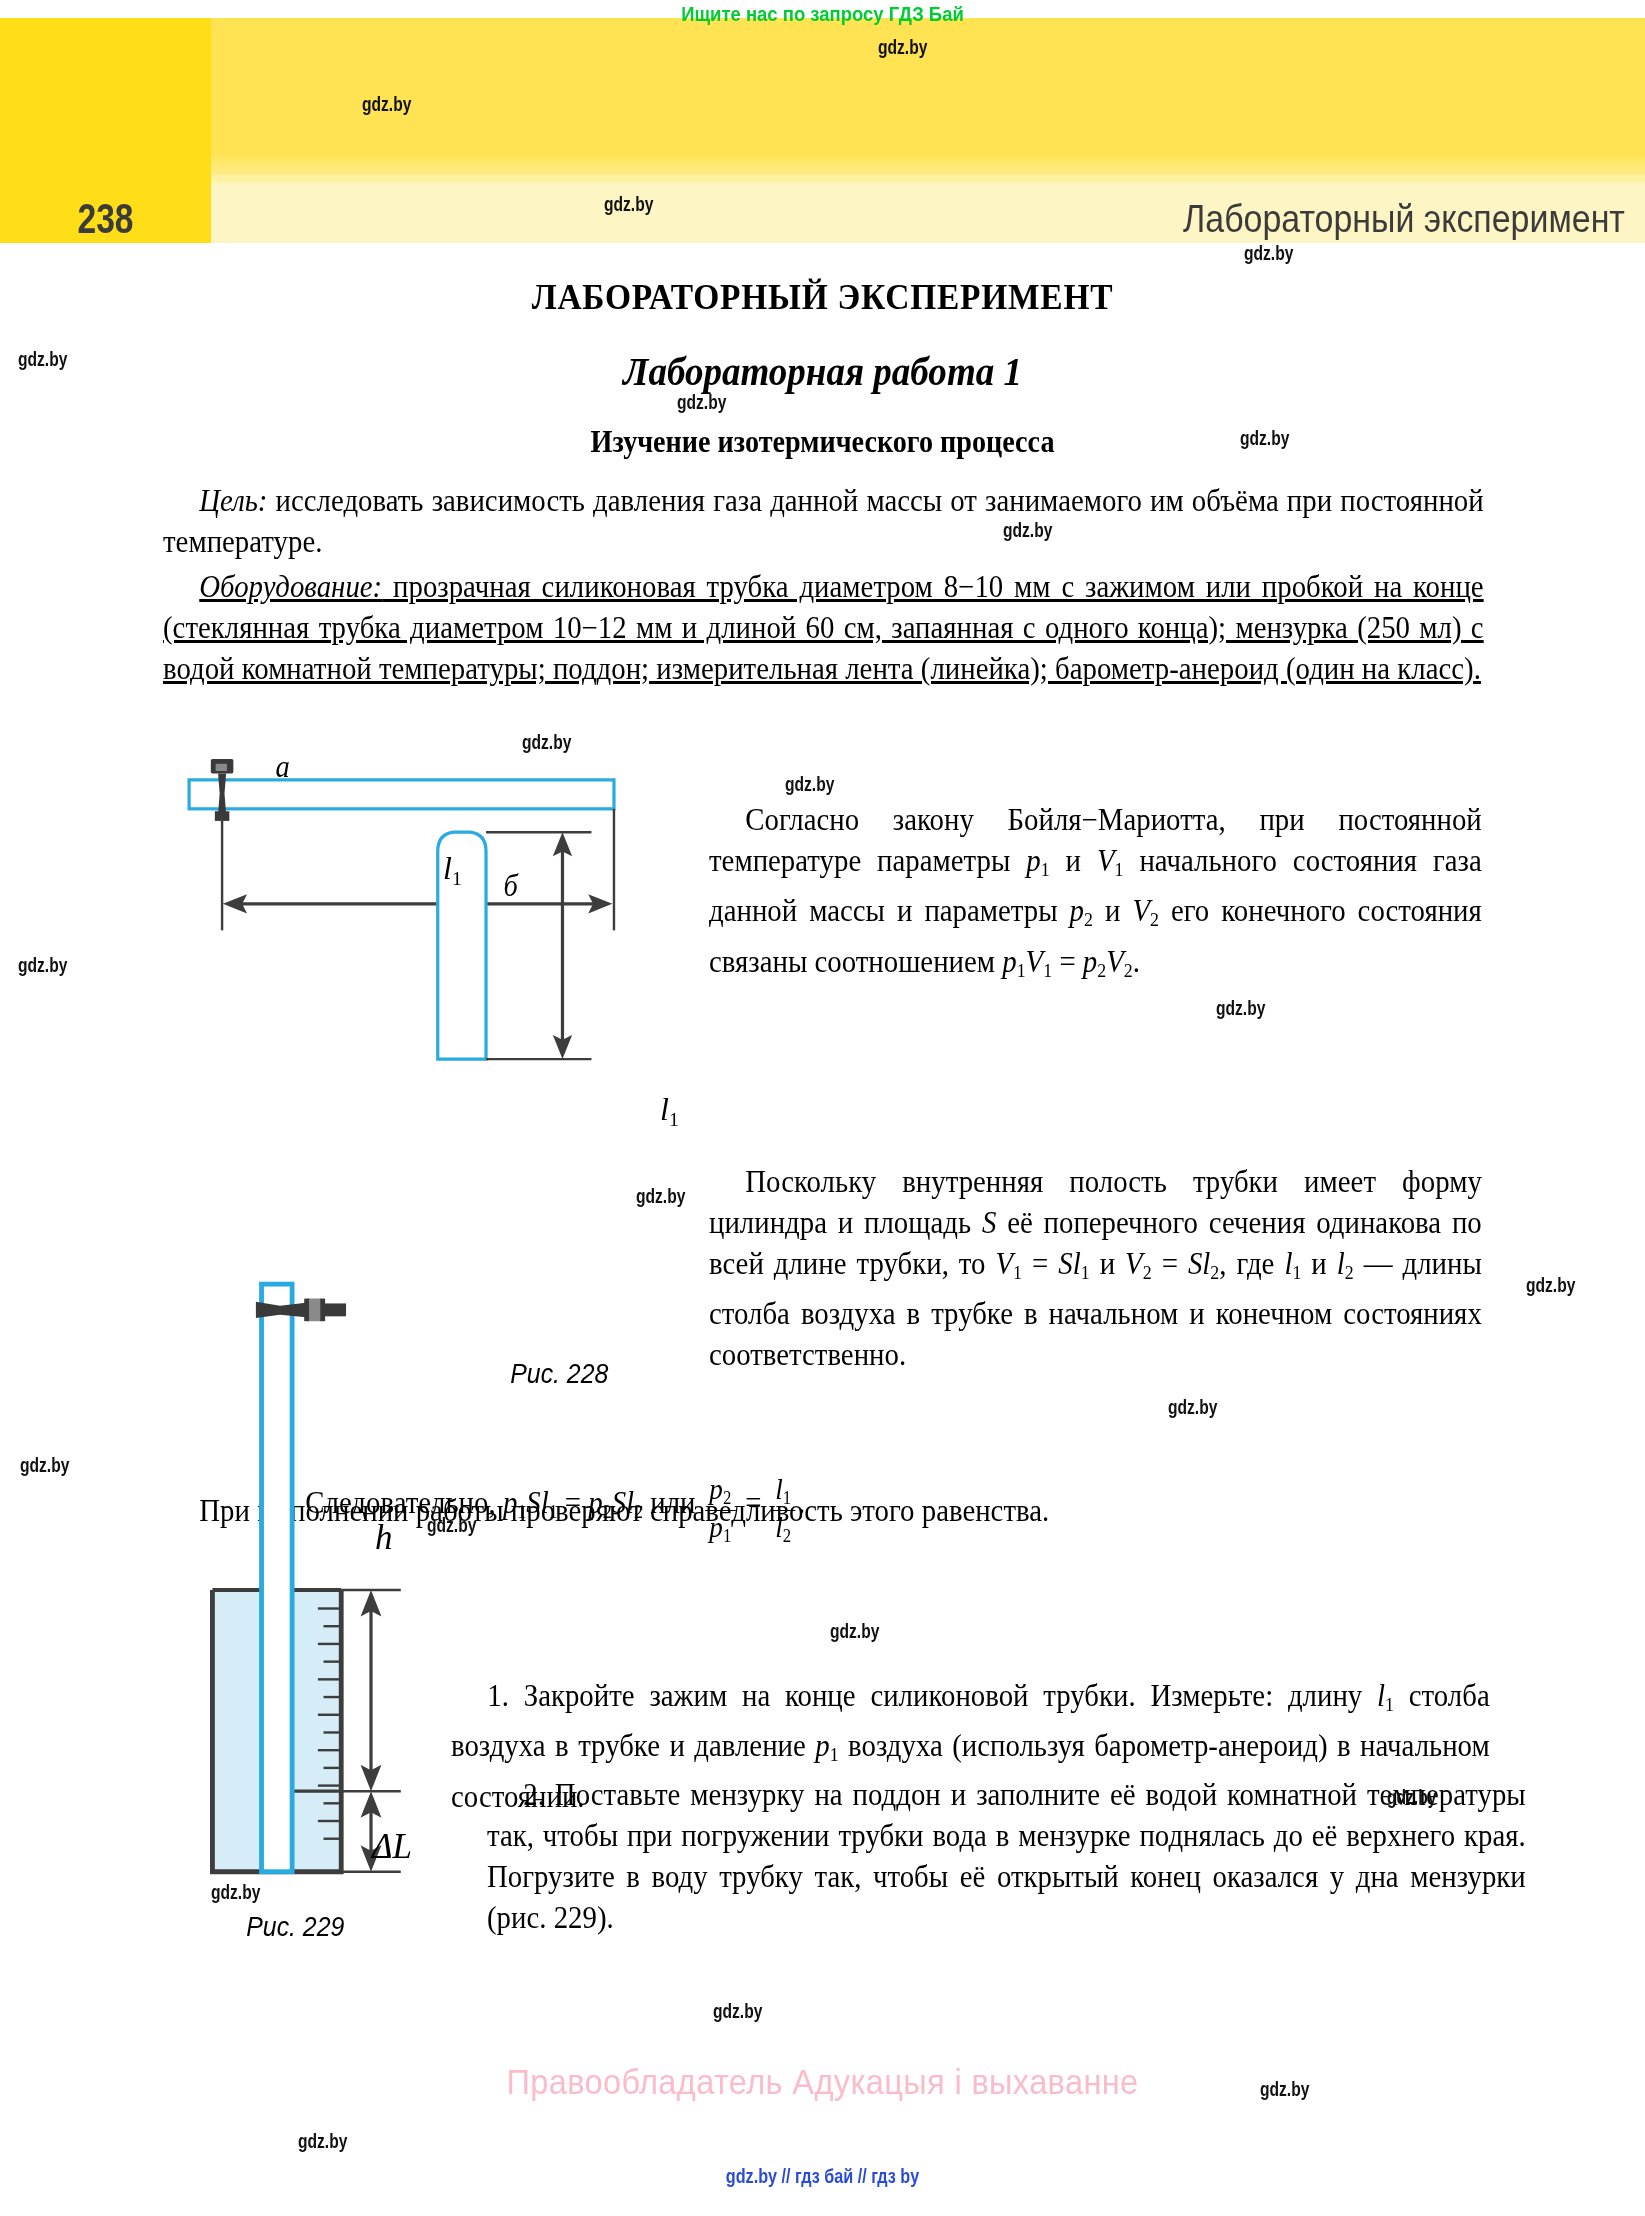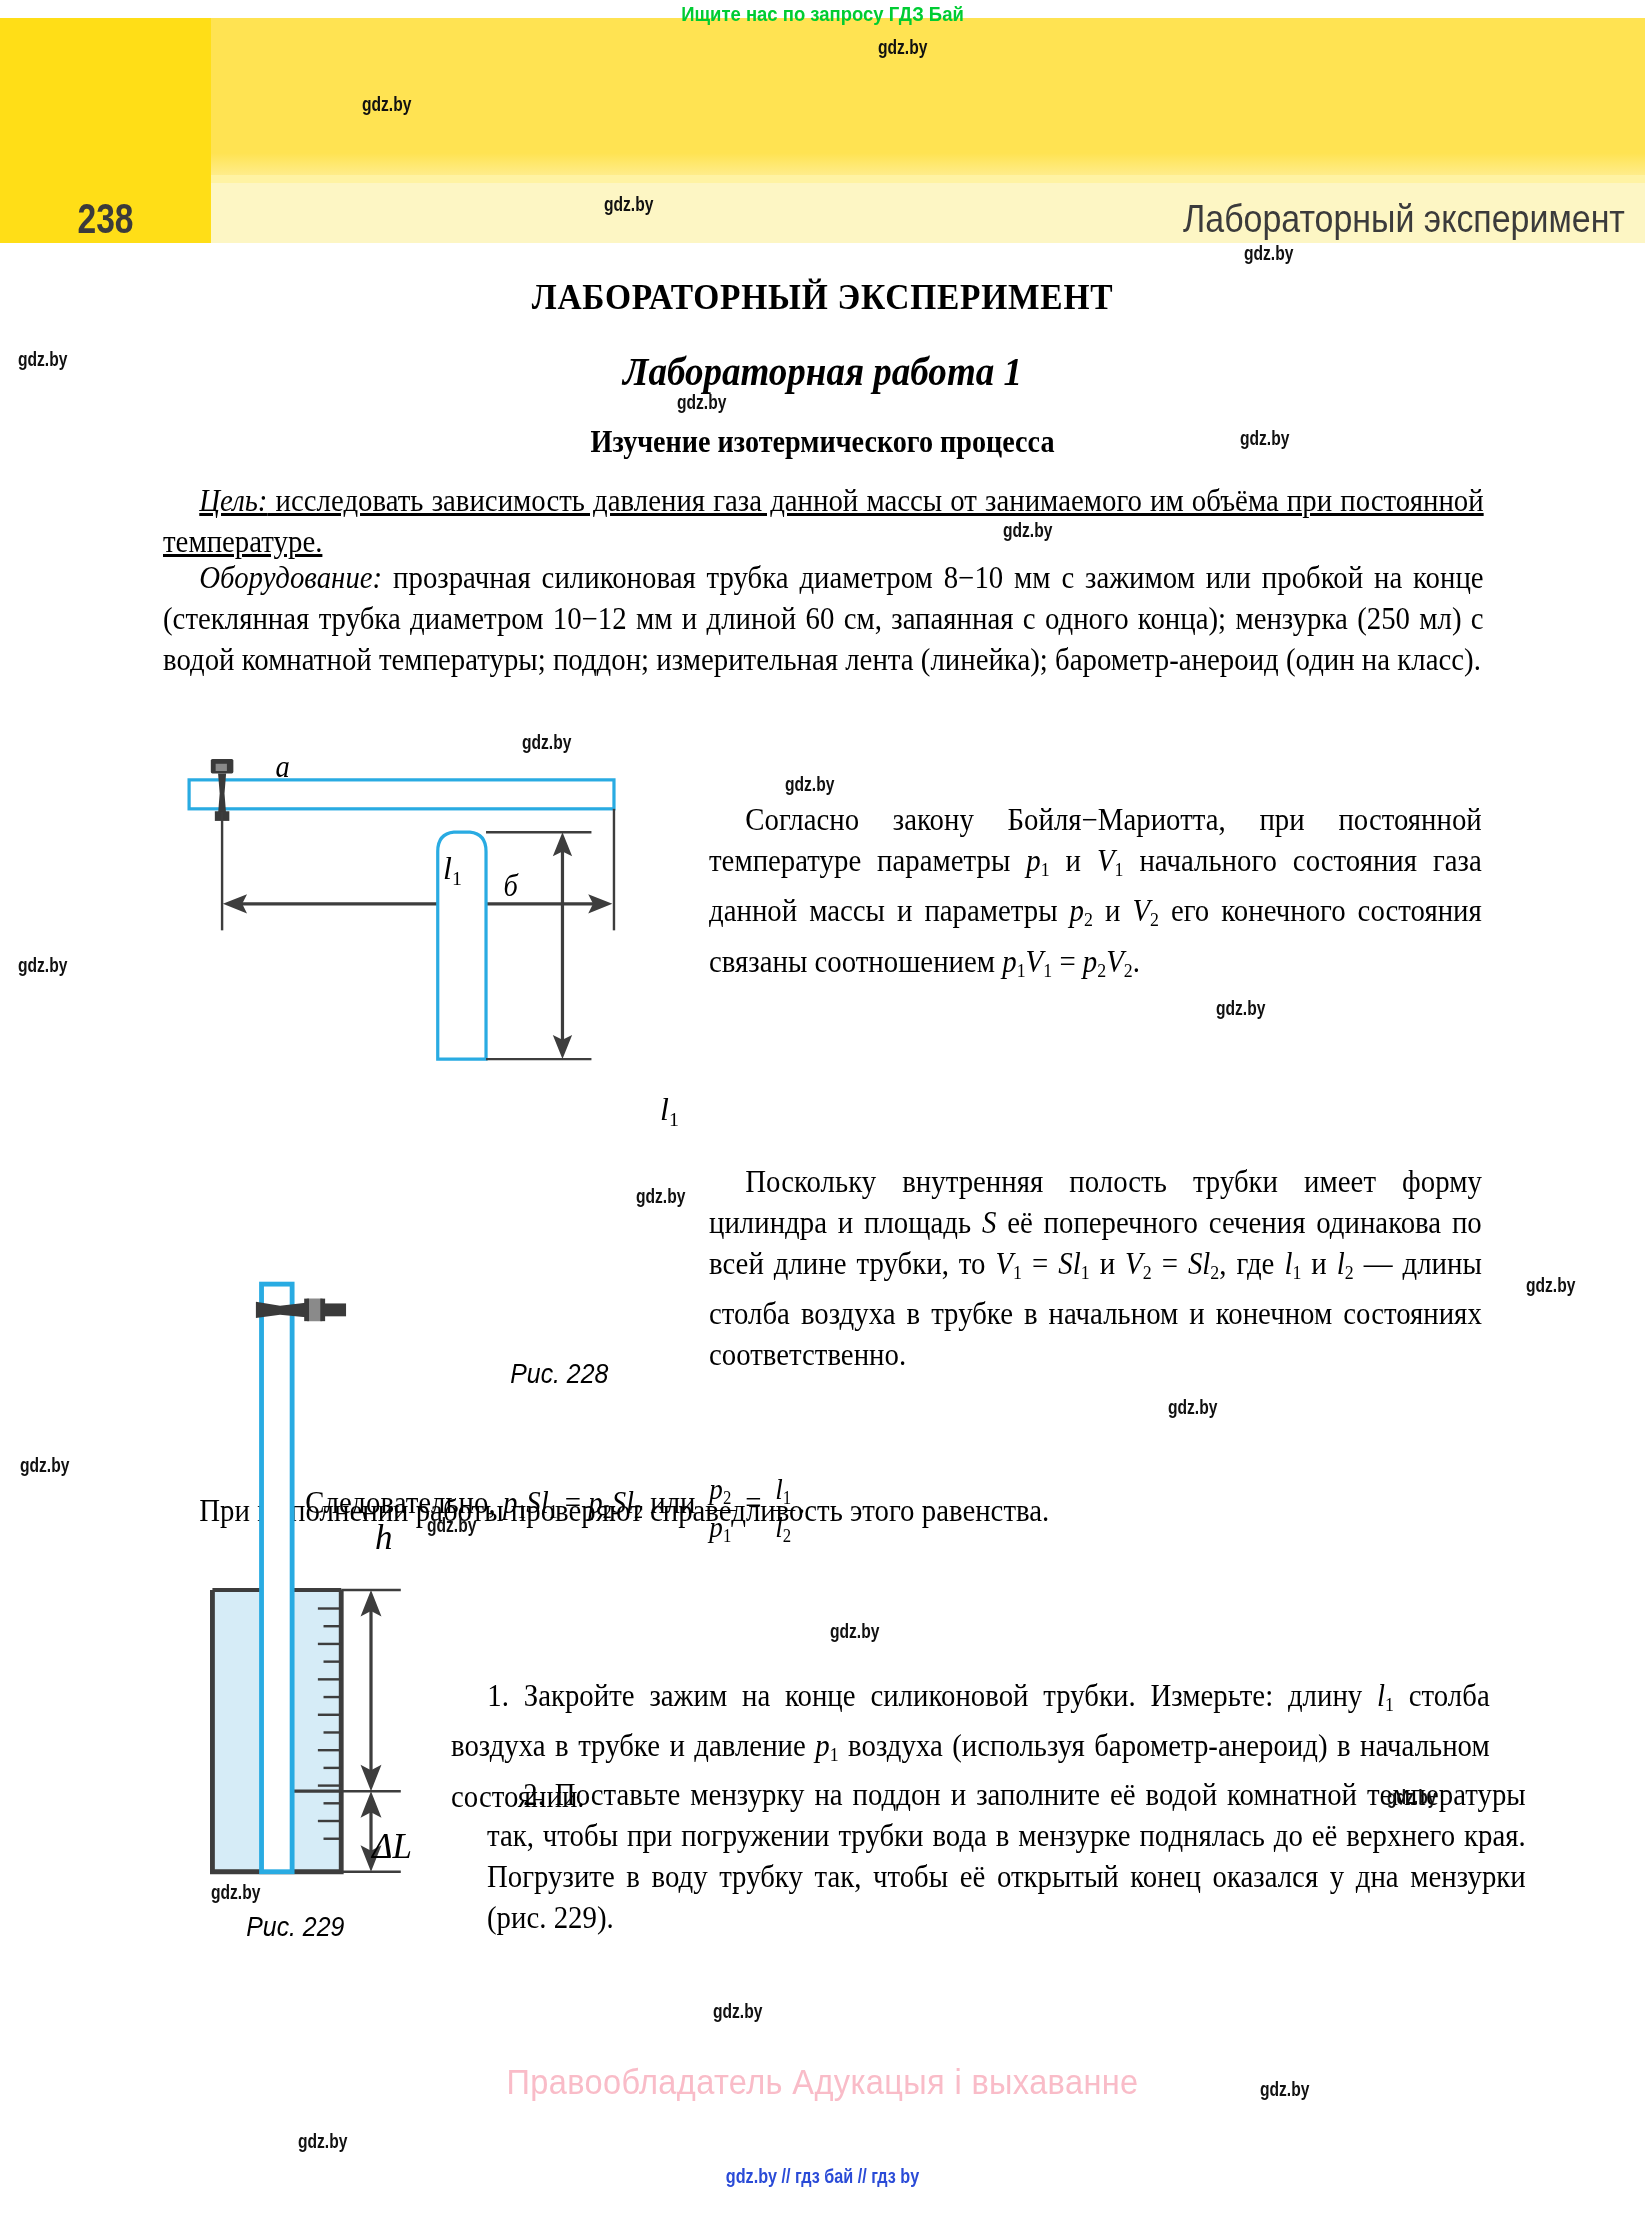--- a/index.html
+++ b/index.html
@@ -211,27 +211,27 @@
 <div class="wm" style="left:362px; top:93px;">gdz.by</div>
 <div class="wm" style="left:604px; top:193px;">gdz.by</div>
 <div class="wm" style="left:1244px; top:242px;">gdz.by</div>
 
 <div class="content">
 
   <div class="t-main-title">ЛАБОРАТОРНЫЙ ЭКСПЕРИМЕНТ</div>
   <div class="t-lab-title">Лабораторная работа 1</div>
   <div class="t-sub-title">Изучение изотермического процесса</div>
 
-  <div class="full-col" style="top:238px;text-decoration:underline;">
+  <div class="full-col" style="top:238px;">
     <div class="para">
       <span class="ind"></span><i>Цель:</i><span> исследовать зависимость давления газа данной массы от занимаемого им объёма при постоянной температуре.</span>
     </div>
   </div>
 
-  <div class="full-col" style="top:315px;">
+  <div class="full-col" style="top:324px;text-decoration:underline;">
     <div class="para">
       <span class="ind"></span><i>Оборудование:</i><span> прозрачная силиконовая трубка диаметром 8−10 мм с зажимом или пробкой на конце (стеклянная трубка диаметром 10−12 мм и длиной 60 см, запаянная с одного конца); мензурка (250 мл) с водой комнатной температуры; поддон; измерительная лента (линейка); барометр-анероид (один на класс).</span>
     </div>
   </div>
 
 
   <div class="right-col" style="top:557px;">
     <div class="para">
       <span class="ind"></span><span>Согласно закону Бойля−Мариотта, при постоянной температуре параметры </span><span class="mi">p<sub>1</sub></span><span> и </span><span class="mi">V<sub>1</sub></span><span> начального состояния газа данной массы и параметры </span><span class="mi">p<sub>2</sub></span><span> и </span><span class="mi">V<sub>2</sub></span><span> его конечного состояния связаны соотношением </span><span class="mi">p<sub>1</sub>V<sub>1</sub></span> = <span class="mi">p<sub>2</sub>V<sub>2</sub></span><span>.</span>
     </div>

